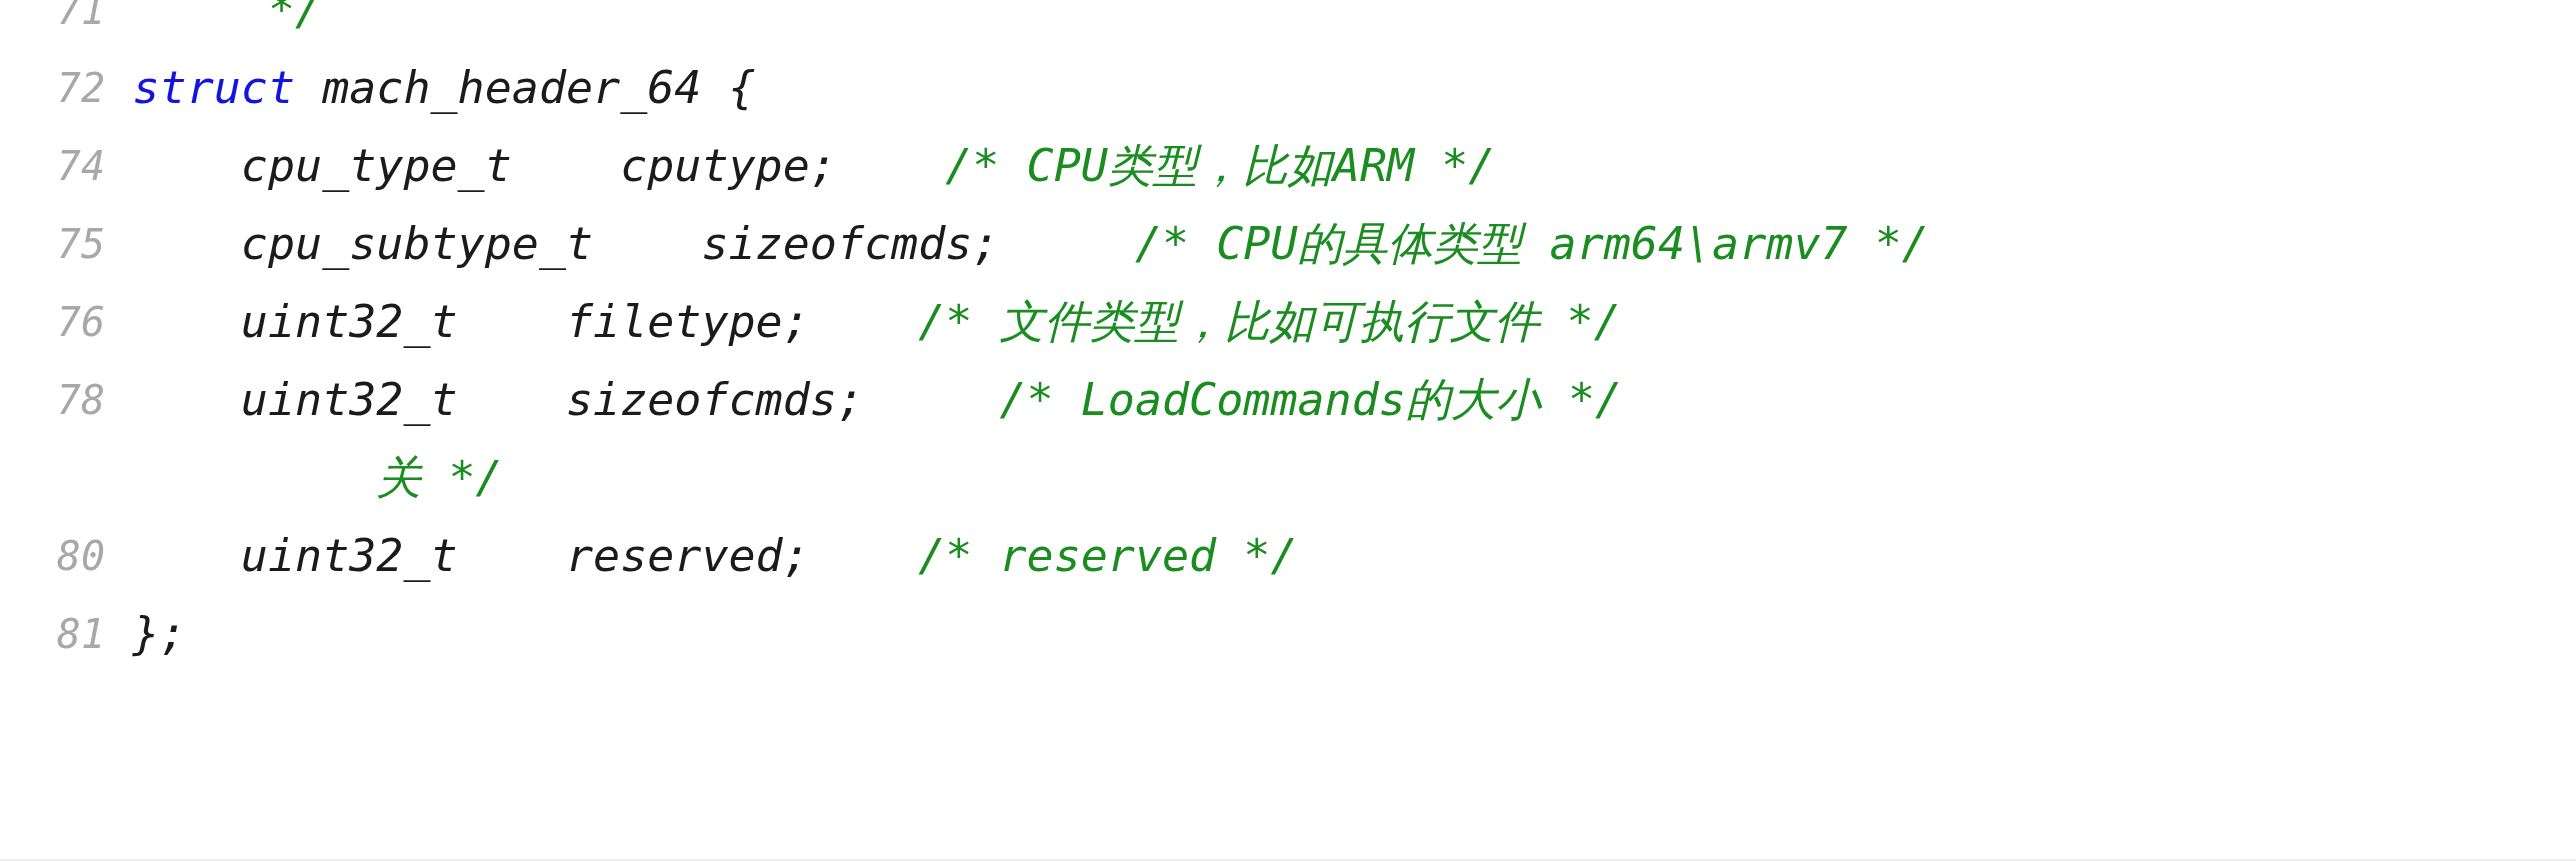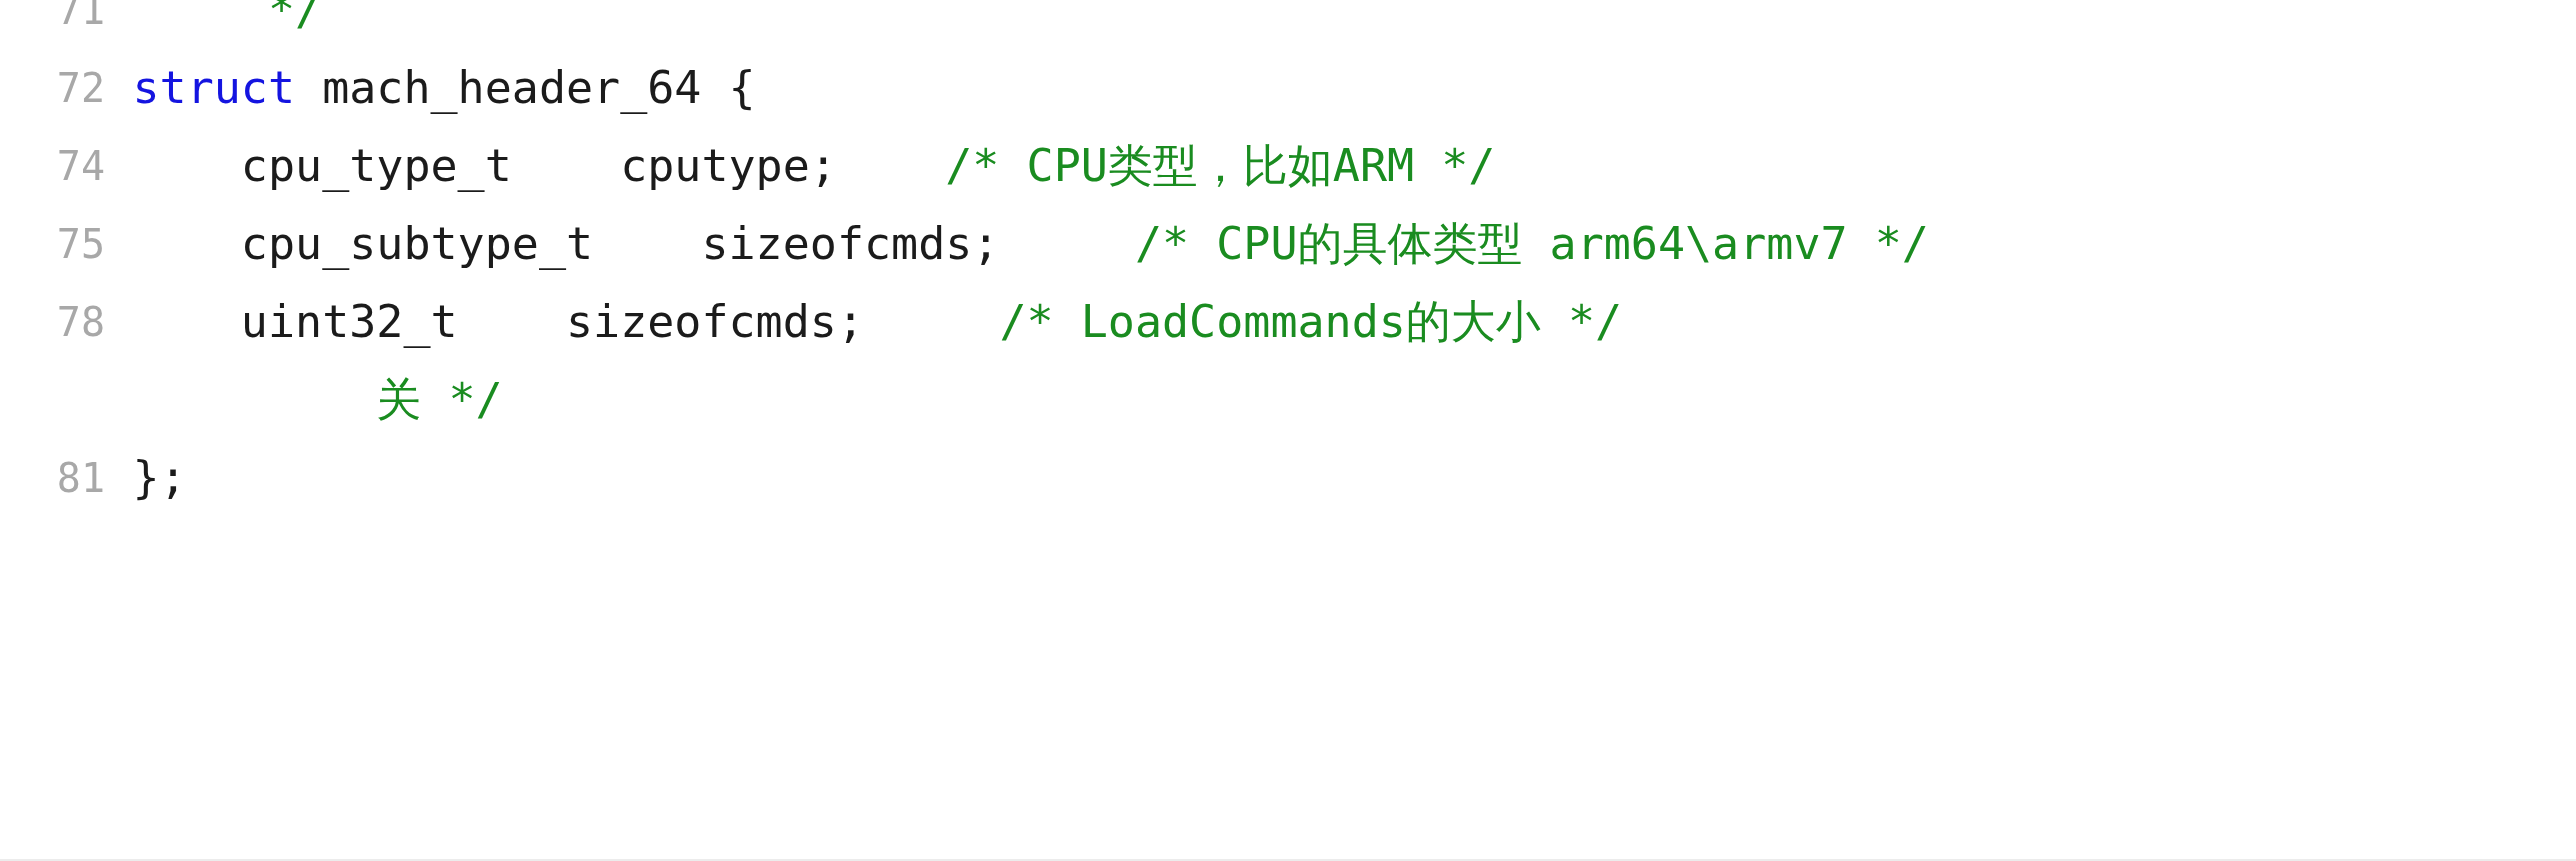--- a/index.html
+++ b/index.html
@@ -15,20 +15,21 @@
   }
 
   #code-block {
     position: relative;
     width: 2576px;
     height: 861px;
     background: #ffffff;
     box-sizing: border-box;
     border-bottom: 2.6px solid #ececec;
     overflow: hidden;
+    font-style: italic;
   }
 
   .code-lines {
     position: absolute;
     left: 0;
     top: -29px;          
     width: 2576px;
   }
 
   .code-line {
@@ -73,18 +74,20 @@
 </style>
 </head>
 <body>
 
 <div id="code-block">
   <div class="code-lines">
       <div class="code-line"><div class="gutter">71</div><div class="code-text"><span class="tok-id">     </span><span class="tok-cmt">*/</span></div></div>
       <div class="code-line"><div class="gutter">72</div><div class="code-text"><span class="tok-kw">struct</span><span class="tok-id"> mach_header_64 {</span></div></div>
       <div class="code-line"><div class="gutter">74</div><div class="code-text"><span class="tok-id">    cpu_type_t    cputype;    </span><span class="tok-cmt">/* CPU类型，比如ARM */</span></div></div>
       <div class="code-line"><div class="gutter">75</div><div class="code-text"><span class="tok-id">    cpu_subtype_t    sizeofcmds;     </span><span class="tok-cmt">/* CPU的具体类型 arm64\armv7 */</span></div></div>
+      <div class="code-line"><div class="gutter">76</div><div class="code-text"><span class="tok-id">    uint32_t    filetype;    </span><span class="tok-cmt">/* 文件类型，比如可执行文件 */</span></div></div>
       <div class="code-line"><div class="gutter">78</div><div class="code-text"><span class="tok-id">    uint32_t    sizeofcmds;     </span><span class="tok-cmt">/* LoadCommands的大小 */</span></div></div>
       <div class="code-line wrapped"><div class="gutter"></div><div class="code-text"><span class="tok-id">         </span><span class="tok-cmt">关 */</span></div></div>
+      <div class="code-line"><div class="gutter">80</div><div class="code-text"><span class="tok-id">    uint32_t    reserved;    </span><span class="tok-cmt">/* reserved */</span></div></div>
       <div class="code-line"><div class="gutter">81</div><div class="code-text"><span class="tok-id">};</span></div></div>
     </div>
 </div>
 
 
 </body></html>

